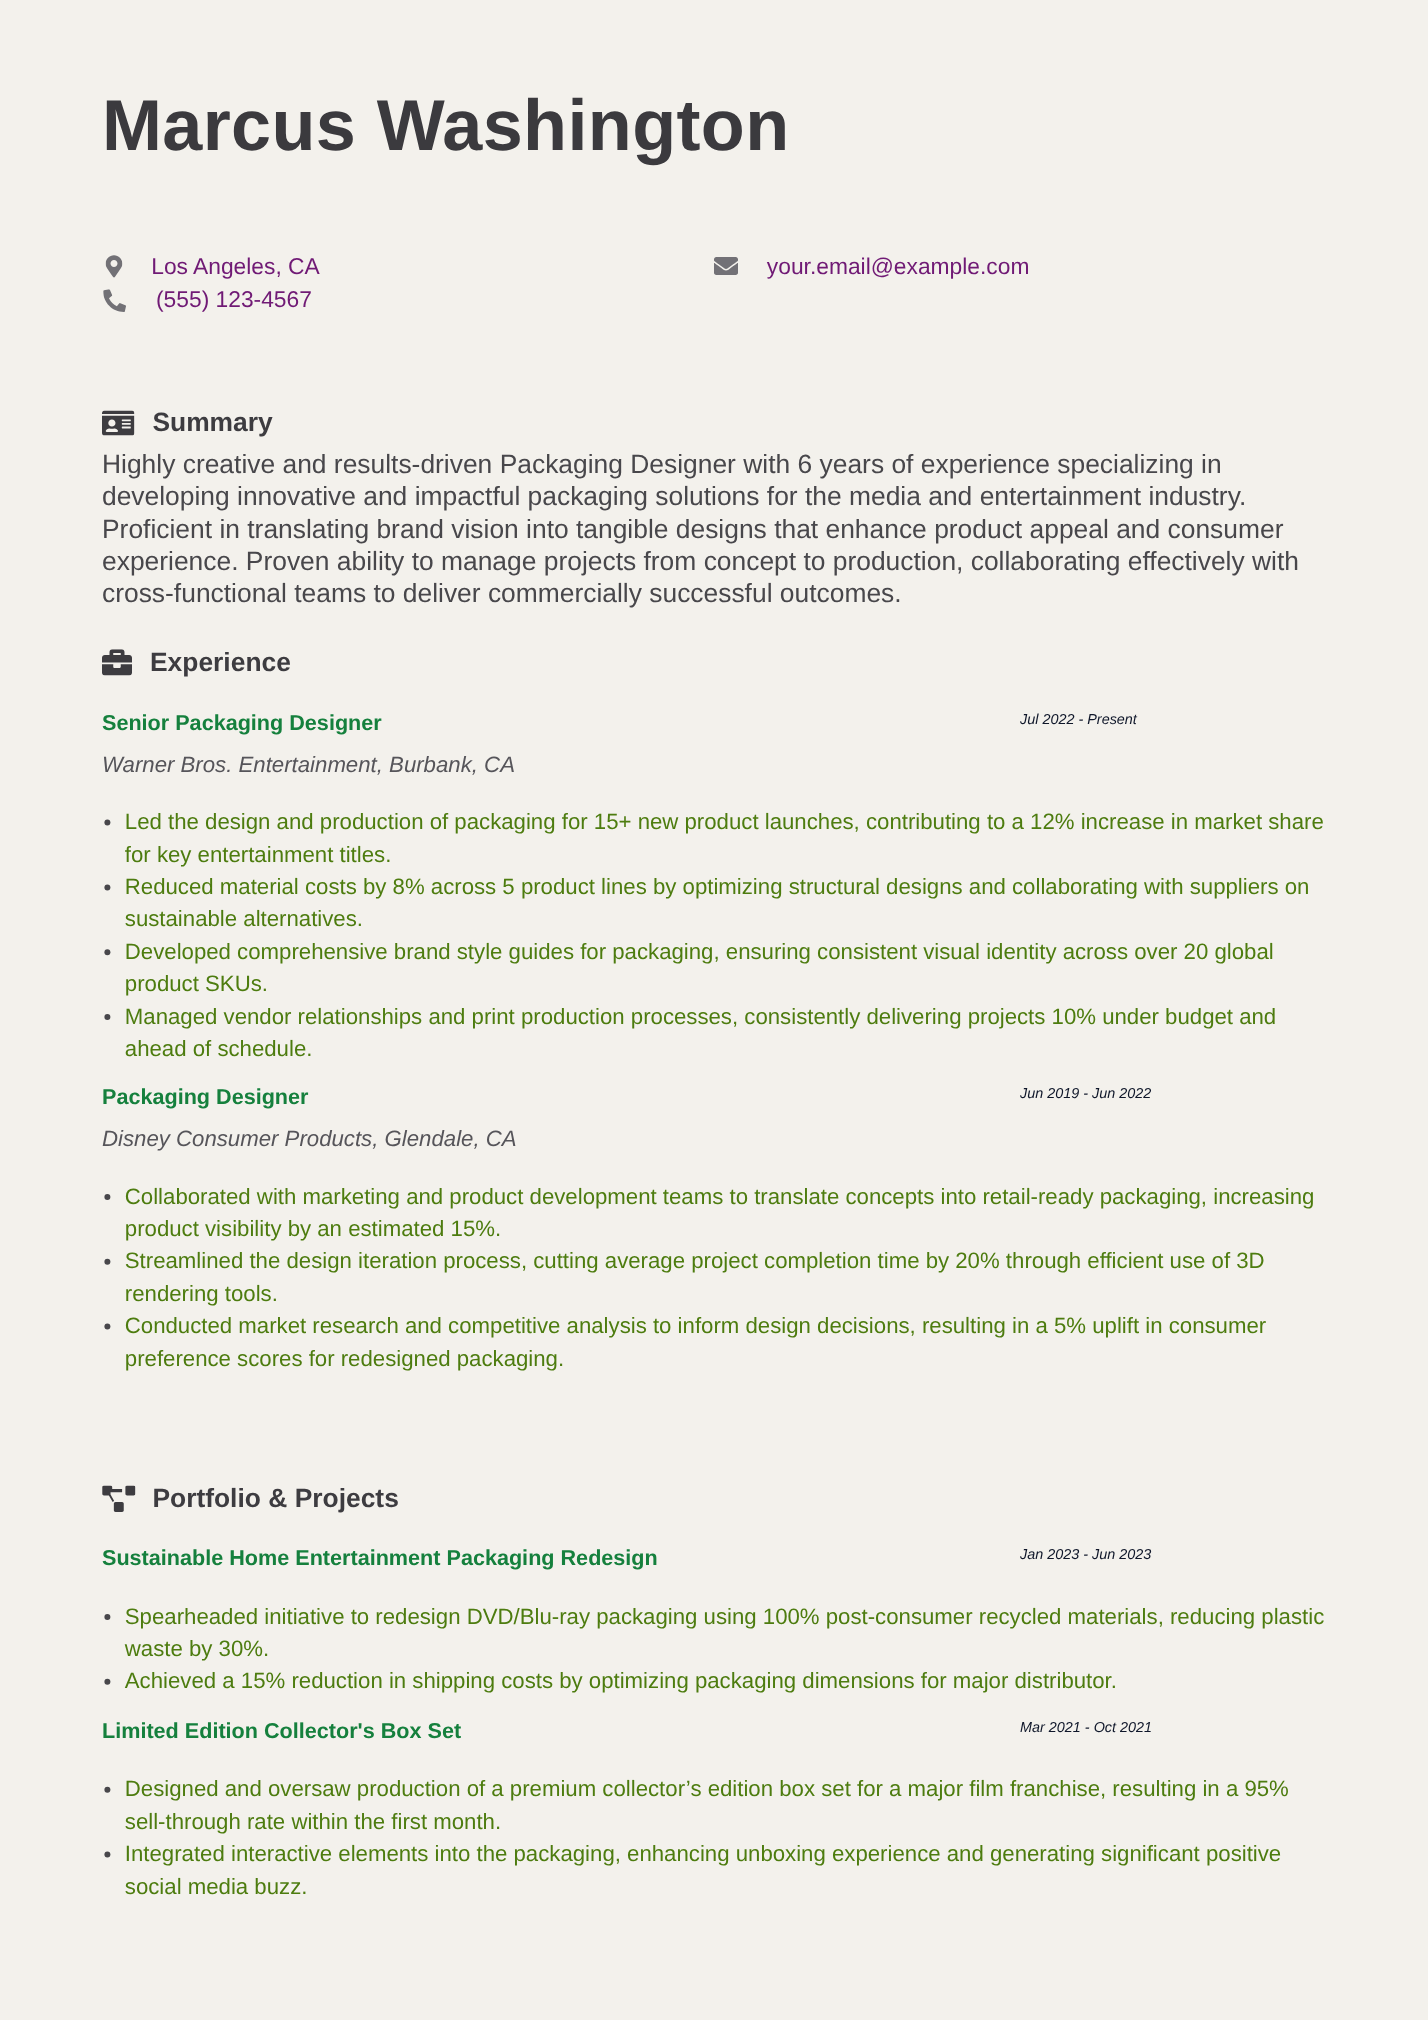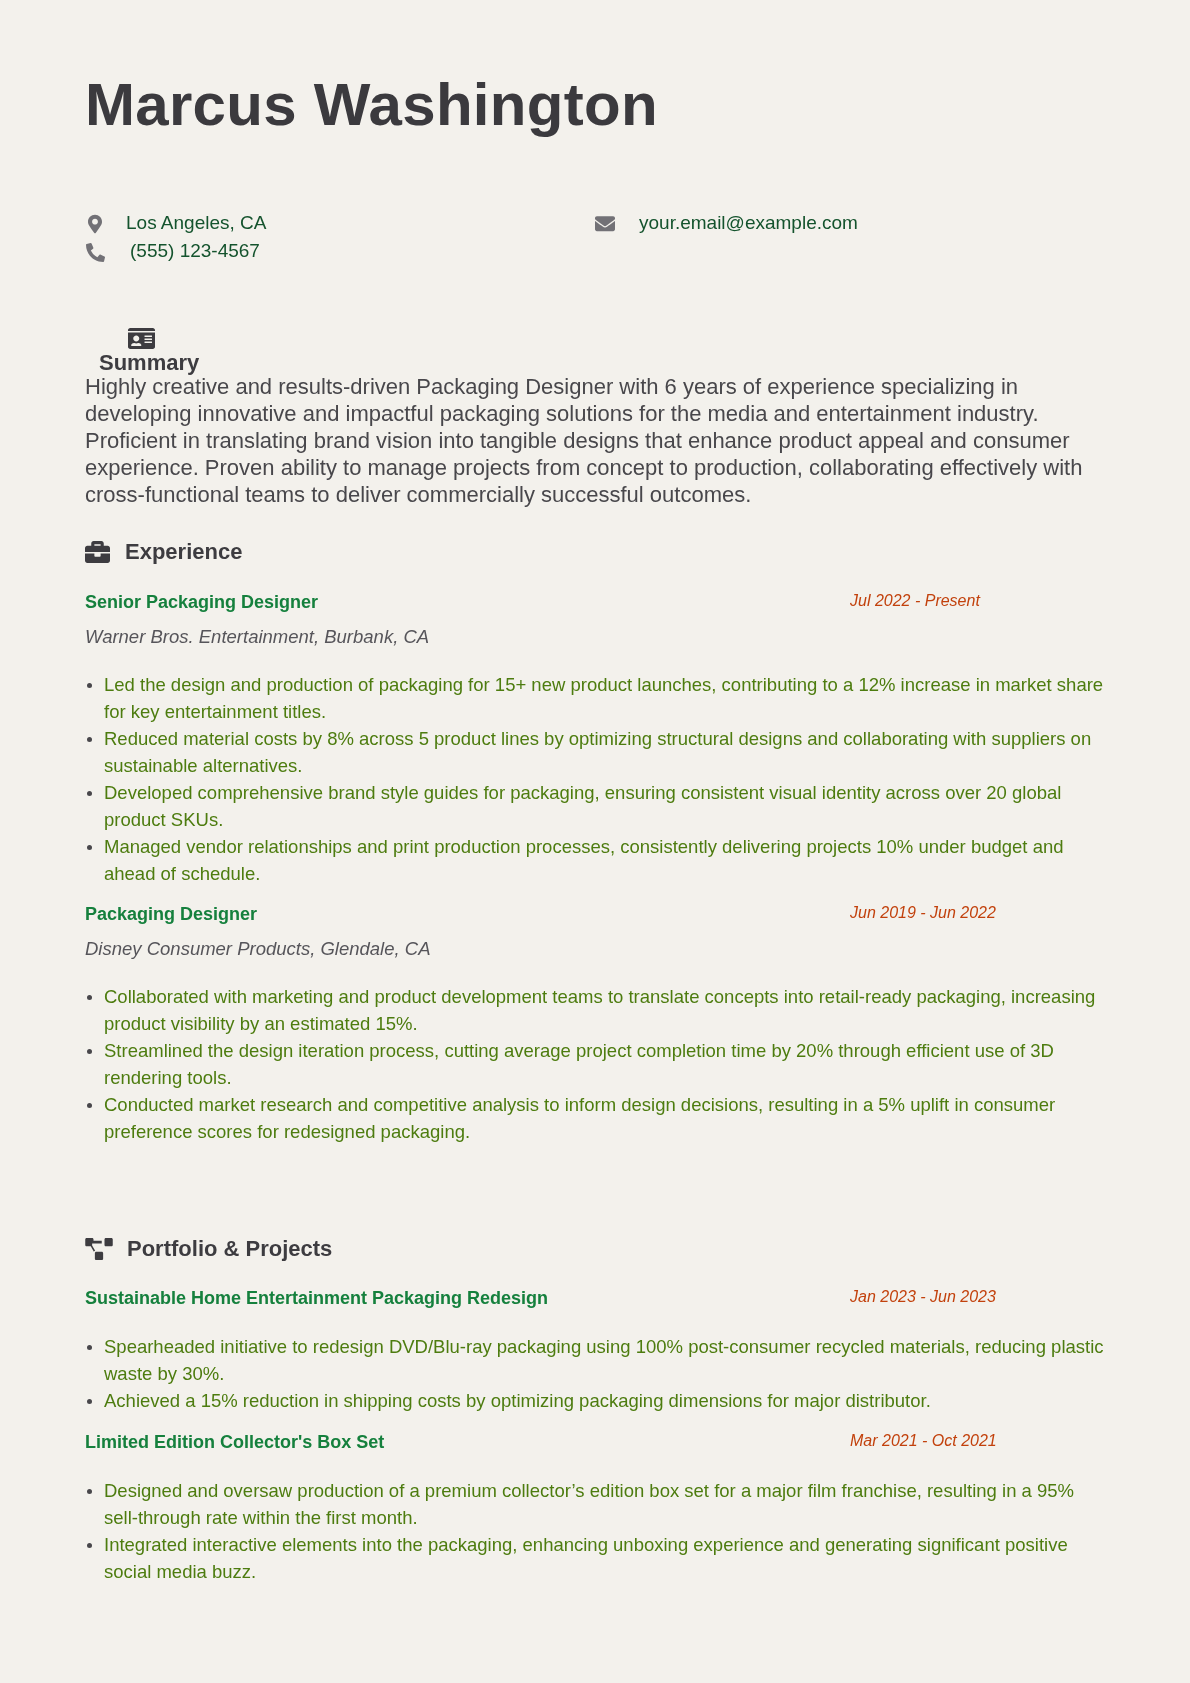--- a/index.html
+++ b/index.html
@@ -24,23 +24,23 @@
       left: 85px;
       top: 70px;
       font-size: 60px;
       font-weight: 700;
       color: #3b3a3e;
       letter-spacing: 0.3px;
     }
     .contact {
       position: absolute;
       font-size: 19px;
-      color: #14532d;
+      color: #701a75;
       display: flex;
-      align-items: flex-end;
+      align-items: flex-start;
     }
     .contact .ic {
       display: inline-flex;
       width: 20px;
       height: 20px;
       align-items: center;
       justify-content: center;
     }
     .contact svg { fill: #727176; }
     .section-head {
@@ -65,23 +65,23 @@
     .role {
       position: absolute;
       left: 85px;
       font-size: 18px;
       font-weight: 700;
       color: #15803d;
     }
     .date {
       position: absolute;
       left: 850px;
-      font-size: 16px;
+      font-size: 12px;
       font-style: italic;
-      color: #c2410c;
+      color: #0f172a;
     }
     .org {
       position: absolute;
       left: 85px;
       font-size: 18.5px;
       font-style: italic;
       color: #56555a;
     }
     ul.bullets {
       position: absolute;
@@ -134,21 +134,21 @@
 
   <div class="contact" style="left:595px; top:212px;">
     <span class="ic">
       <svg width="20" height="16" viewBox="0 0 512 400">
           <path d="M502 127c4-3 10 0 10 5v204c0 27-22 48-48 48H48c-26 0-48-21-48-48V132c0-5 6-8 10-5 22 17 52 39 154 113 21 15 57 48 92 48 36 0 72-33 92-48 102-74 132-96 154-113zM256 256c23 0 57-29 74-41 133-96 143-105 174-129 6-5 8-12 8-19V48c0-26-22-48-48-48H48C22 0 0 22 0 48v19c0 7 2 14 8 19 31 24 41 33 174 129 17 12 51 41 74 41z"></path>
         </svg>
     </span>
     <span style="margin-left:24px;">your.email@example.com</span>
   </div>
 
-  <div class="section-head" style="top:326px;flex-direction:column;">
+  <div class="section-head" style="top:339px;">
     <span class="ic">
       <svg width="27" height="21" viewBox="0 0 576 448">
           <path d="M528 32H48C21 32 0 53 0 80v16h576V80c0-27-21-48-48-48zM0 432c0 27 21 48 48 48h480c27 0 48-21 48-48V128H0v304zm352-232c0-4 4-8 8-8h144c4 0 8 4 8 8v16c0 4-4 8-8 8H360c-4 0-8-4-8-8v-16zm0 64c0-4 4-8 8-8h144c4 0 8 4 8 8v16c0 4-4 8-8 8H360c-4 0-8-4-8-8v-16zm0 64c0-4 4-8 8-8h144c4 0 8 4 8 8v16c0 4-4 8-8 8H360c-4 0-8-4-8-8v-16zM176 192c35 0 64 29 64 64s-29 64-64 64-64-29-64-64 29-64 64-64zM67 395c8-26 33-43 61-43h8c12 5 26 8 40 8s28-3 40-8h8c28 0 53 17 61 43 3 10-5 21-16 21H83c-11 0-19-11-16-21z" transform="translate(0,-32)"></path>
         </svg>
     </span>
     <span style="margin-left:14px;">Summary</span>
   </div>
   <p class="para" style="top:373px;">Highly creative and results-driven Packaging Designer with 6 years of experience specializing in developing innovative and impactful packaging solutions for the media and entertainment industry. Proficient in translating brand vision into tangible designs that enhance product appeal and consumer experience. Proven ability to manage projects from concept to production, collaborating effectively with cross-functional teams to deliver commercially successful outcomes.</p>
 
   <div class="section-head" style="top:539px;">

